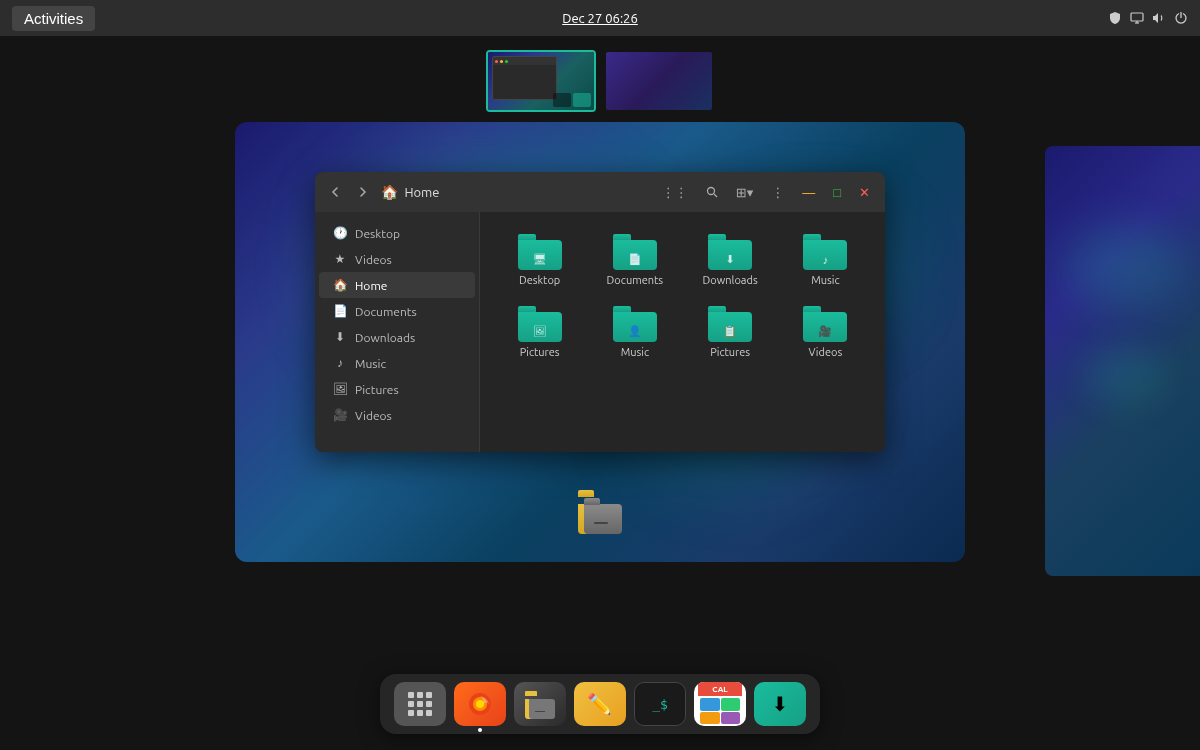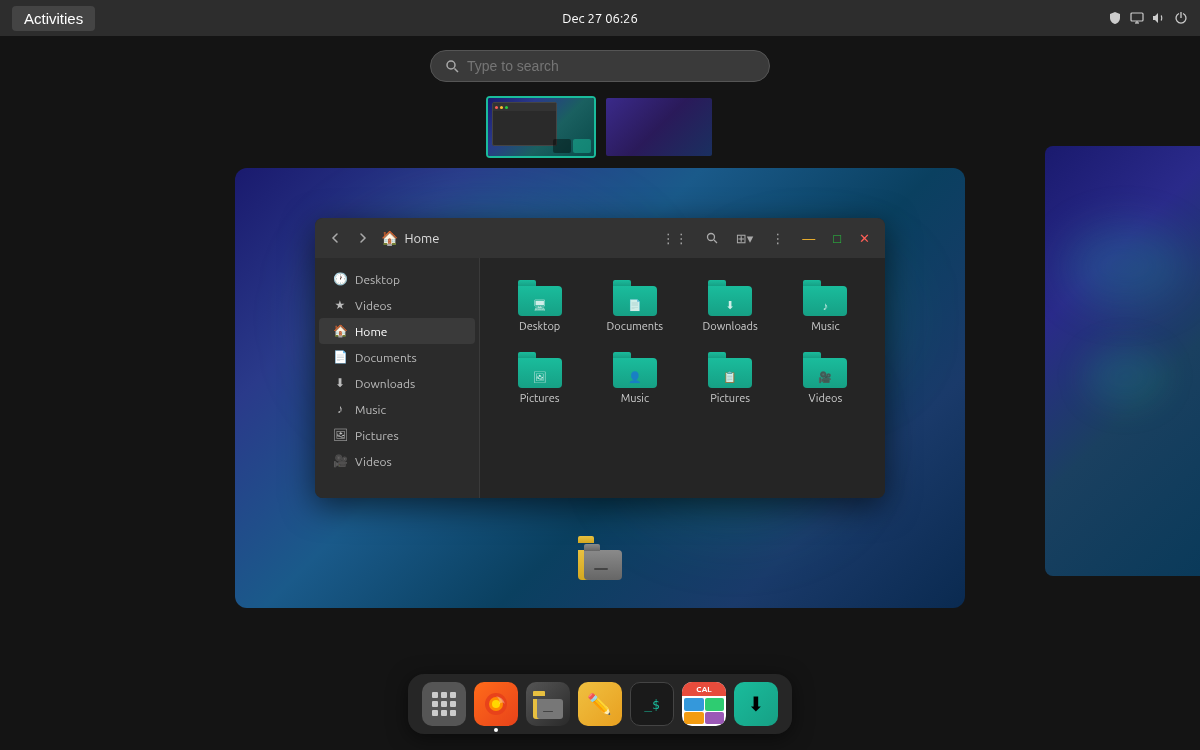--- a/index.html
+++ b/index.html
@@ -32,20 +32,21 @@
       border-radius: 4px;
       font-size: 15px;
       cursor: pointer;
     }
     .clock {
       color: #fff;
       font-size: 13px;
       position: absolute;
       left: 50%;
       transform: translateX(-50%);
+      text-decoration: underline;
     }
     .system-tray {
       display: flex;
       align-items: center;
       gap: 8px;
     }
     .tray-icon {
       color: #ccc;
       font-size: 14px;
       cursor: pointer;
@@ -340,21 +341,21 @@
       transform: translateX(-50%);
       background: rgba(40,40,40,0.9);
       border-radius: 16px;
       padding: 8px 14px;
       display: flex;
       align-items: center;
       gap: 8px;
       box-shadow: 0 4px 20px rgba(0,0,0,0.5);
     }
     .dock-item {
-      width: 44px;
+      width: 52px;
       height: 44px;
       border-radius: 10px;
       display: flex;
       align-items: center;
       justify-content: center;
       cursor: pointer;
       position: relative;
       font-size: 22px;
     }
     .dock-apps-btn {
@@ -446,31 +447,20 @@
       <svg width="14" height="14" viewBox="0 0 14 14" fill="none" stroke="#ccc" stroke-width="1.3">
         <path d="M5 2.5a5 5 0 1 0 4 0"></path>
         <line x1="7" y1="1" x2="7" y2="7"></line>
       </svg>
     </span>
   </div>
 </div>
 
 <div class="overview">
 
-  <div class="search-bar-container">
-    <div class="search-bar">
-      <span class="search-icon-svg">
-        <svg width="14" height="14" viewBox="0 0 14 14" fill="none" stroke="#aaa" stroke-width="1.5">
-          <circle cx="6" cy="6" r="4"></circle>
-          <line x1="9.5" y1="9.5" x2="13" y2="13"></line>
-        </svg>
-      </span>
-      <input type="text" placeholder="Type to search" style="">
-    </div>
-  </div>
 
   <div class="workspaces">
 
     <div class="workspace-thumb active">
       <div class="thumb-wallpaper">
         <div class="mini-fm">
           <div class="mini-fm-bar">
             <div class="mini-dot" style="background:#ff5f57"></div>
             <div class="mini-dot" style="background:#febc2e"></div>
             <div class="mini-dot" style="background:#28c840"></div>

